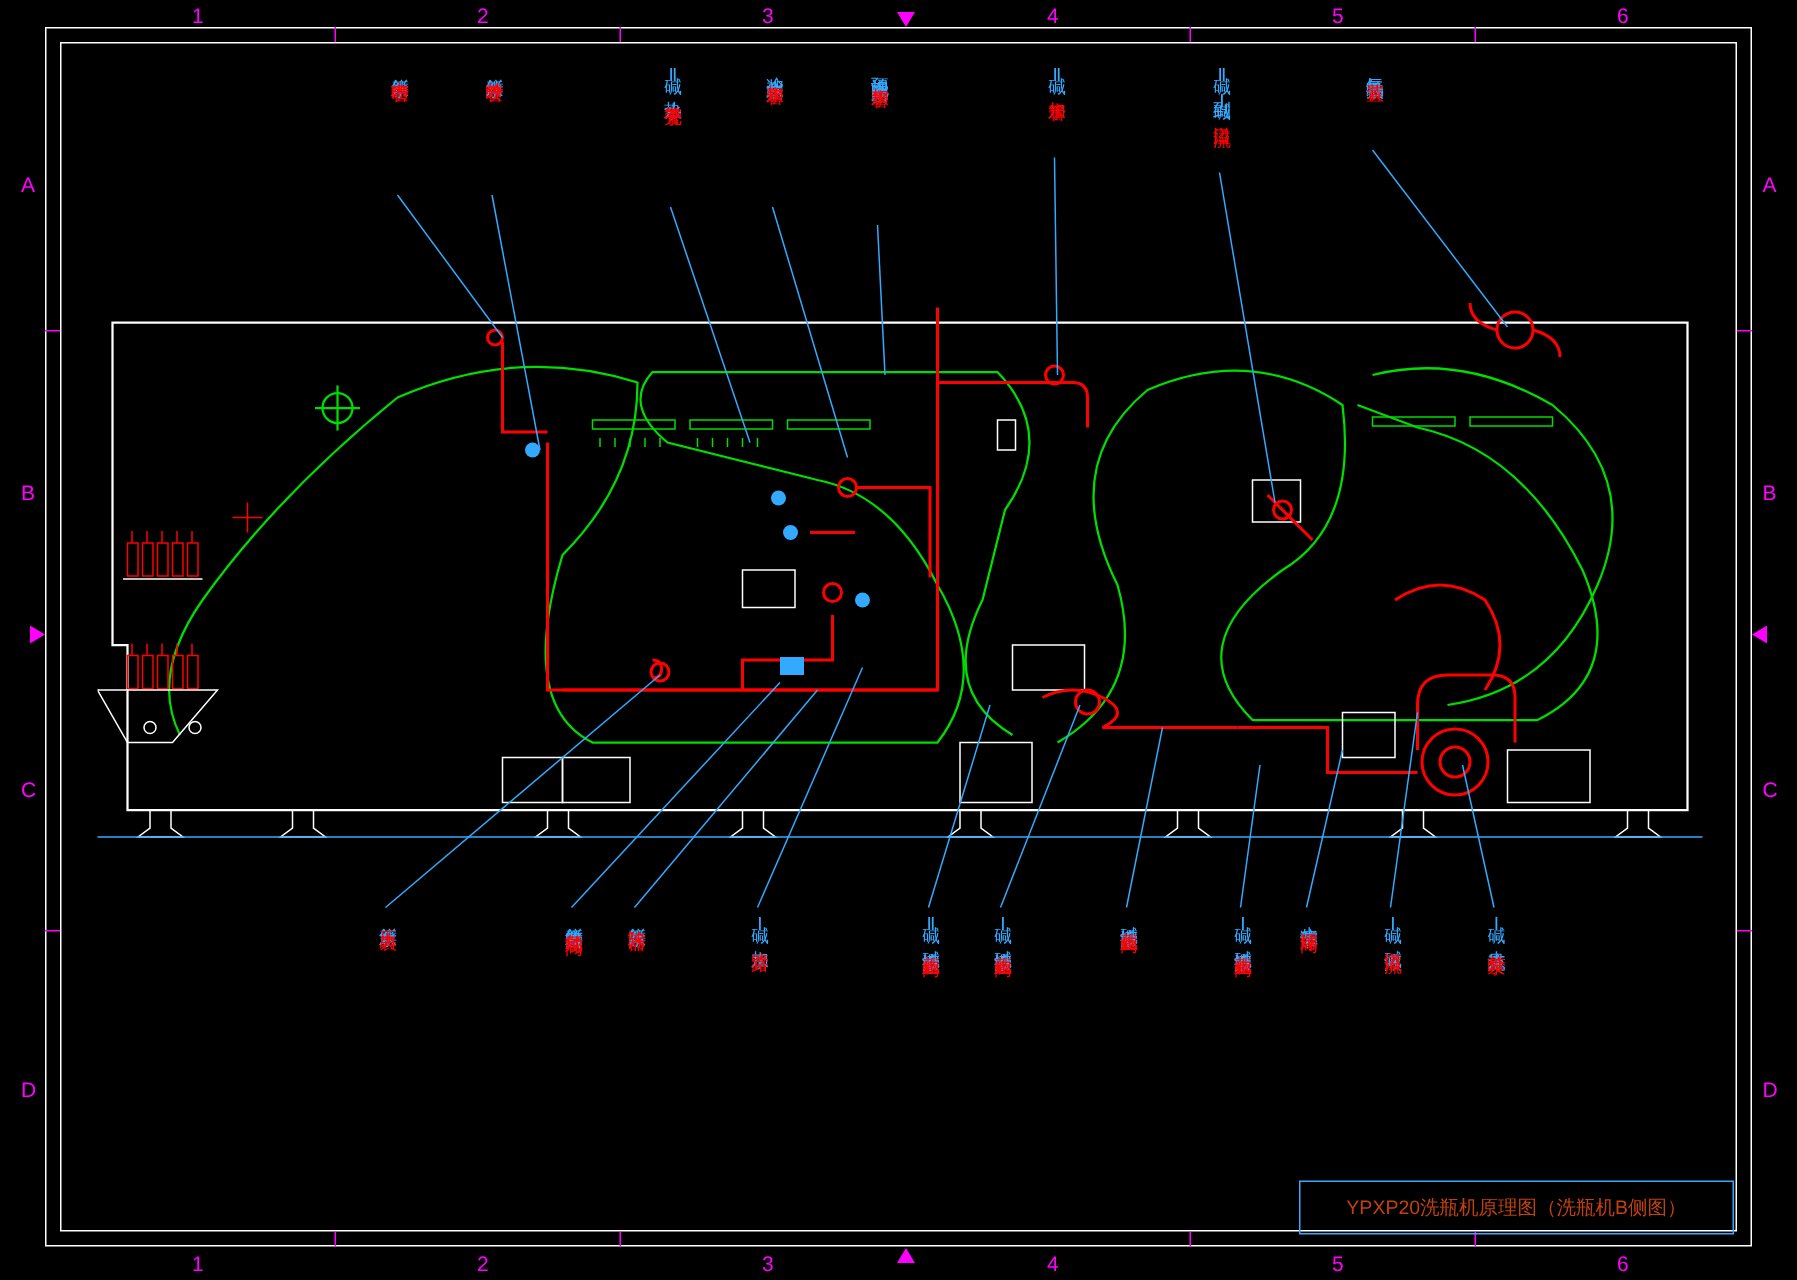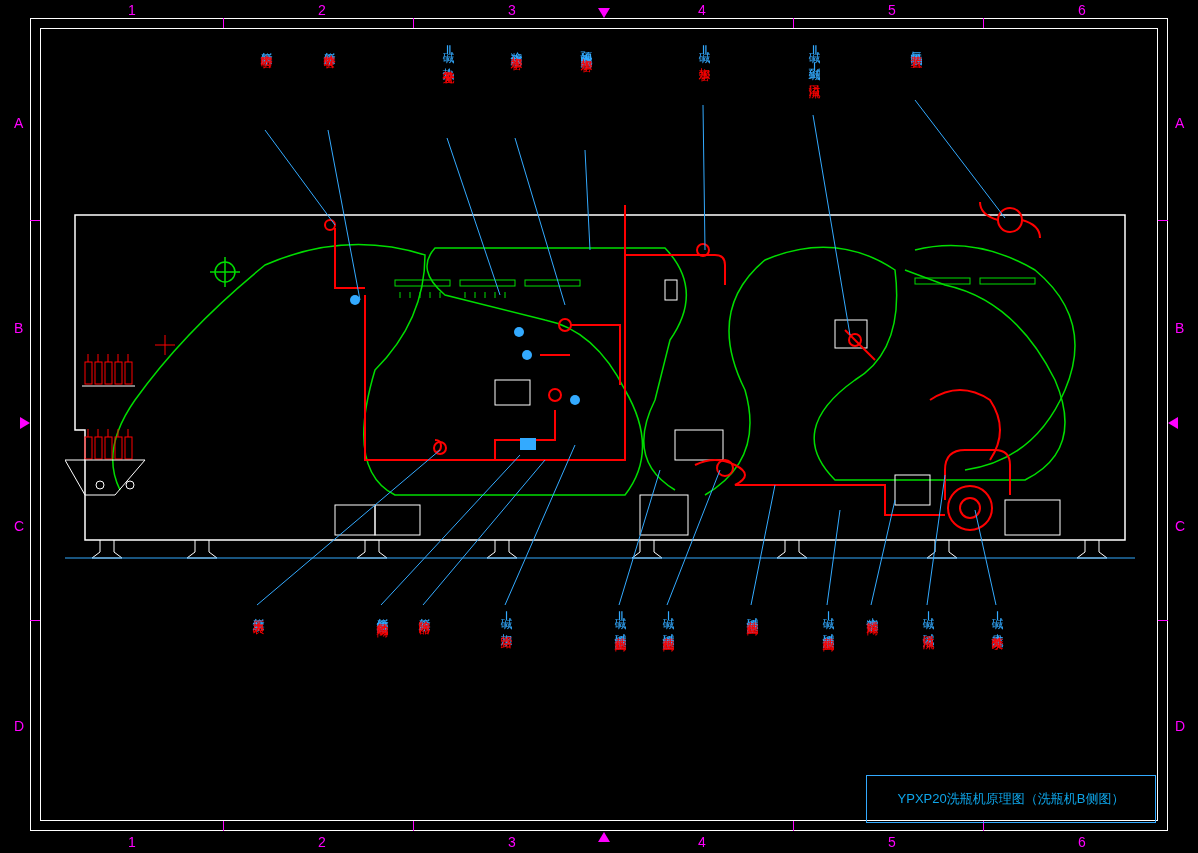--- a/index.html
+++ b/index.html
@@ -11,21 +11,21 @@
 .arrow-h{position:absolute;width:0;height:0;border-top:6px solid transparent;border-bottom:6px solid transparent}
 .arrow-h.left{border-right:10px solid #f0f}
 .arrow-h.right{border-left:10px solid #f0f}
 .arrow-v{position:absolute;width:0;height:0;border-left:6px solid transparent;border-right:6px solid transparent}
 .arrow-v.up{border-bottom:10px solid #f0f}
 .arrow-v.down{border-top:10px solid #f0f}
 .tick{position:absolute;background:#f0f}
 .vlabel{position:absolute;writing-mode:vertical-rl;font-size:12px;line-height:1.3;letter-spacing:1px;white-space:nowrap}
 .vlabel .b{color:#3af}
 .vlabel .r{color:#f00}
-.title-box{position:absolute;right:42px;bottom:30px;width:290px;height:48px;border:1px solid #3af;display:flex;align-items:center;justify-content:center;color:#0ea5e9;font-size:13px}
+.title-box{position:absolute;right:42px;bottom:30px;width:290px;height:36px;border:1px solid #3af;display:flex;align-items:center;justify-content:center;color:#c2410c;font-size:13px}
 .diagram{position:absolute;left:65px;top:200px;width:1070px;height:360px}
 </style>
 </head>
 <body>
 
 <div class="border-frame frame-outer"></div>
 <div class="border-frame frame-inner"></div>
 
 <div class="col-num" style="left:128px;top:2px">1</div>
 <div class="col-num" style="left:318px;top:2px">2</div>

